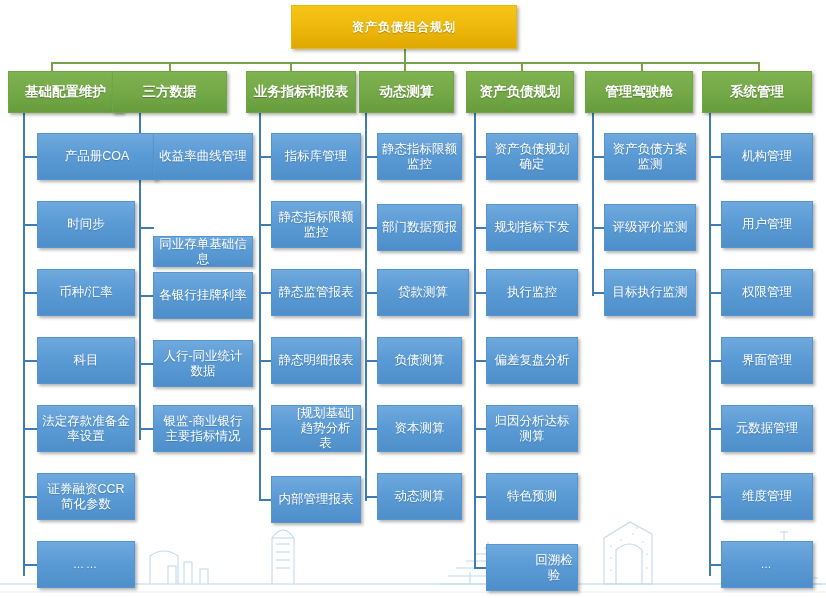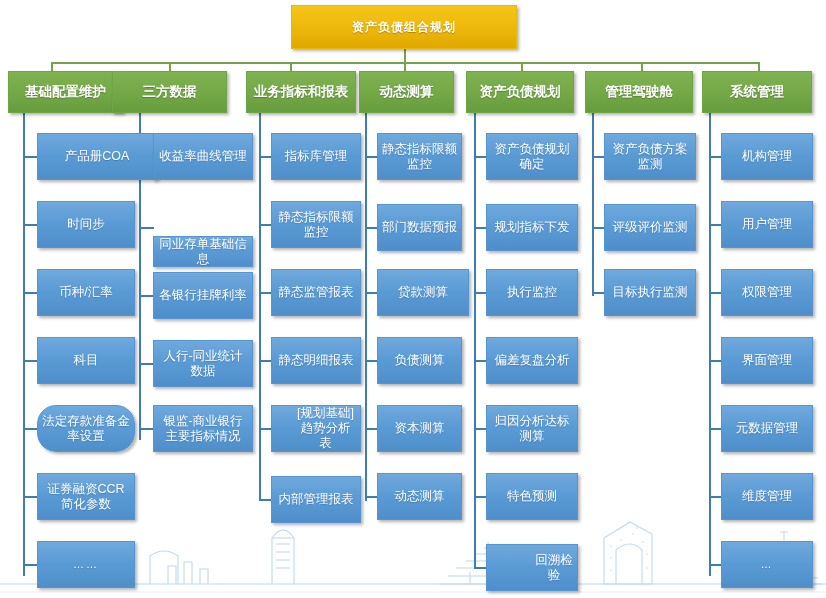--- a/index.html
+++ b/index.html
@@ -197,21 +197,21 @@
   <div class="node head" style="left:246px; top:71px; width:110px; height:42px;">业务指标和报表</div>
   <div class="node head" style="left:359px; top:71px; width:95px; height:42px;">动态测算</div>
   <div class="node head" style="left:466px; top:71px; width:108px; height:42px;text-align:center;">资产负债规划</div>
   <div class="node head" style="left:585px; top:71px; width:108px; height:42px;">管理驾驶舱</div>
   <div class="node head" style="left:702px; top:71px; width:110px; height:42px;">系统管理</div>
 
   <div class="node leaf" style="left:37px; top:133px; width:120px; height:47px;">产品册COA</div>
   <div class="node leaf" style="left:37px; top:201px; width:98px; height:47px;">时间步</div>
   <div class="node leaf" style="left:37px; top:337px; width:98px; height:47px;">科目</div>
   <div class="node leaf" style="left:37px; top:269px; width:98px; height:47px;">币种/汇率</div>
-  <div class="node leaf" style="left:37px; top:405px; width:98px; height:47px;border-radius:19px;">法定存款准备金率设置</div>
+  <div class="node leaf" style="left:37px; top:405px; width:98px; height:47px;">法定存款准备金率设置</div>
   <div class="node leaf" style="left:37px; top:473px; width:98px; height:47px;">证券融资CCR简化参数</div>
   <div class="node leaf ellipsis" style="left:37px; top:541px; width:98px; height:47px;">……</div>
 
   <div class="node leaf" style="left:153px; top:133px; width:100px; height:47px;">收益率曲线管理</div>
   <div class="node leaf" style="left:153px; top:204px; width:100px; height:31px;margin-top:32px;">同业存单基础信息</div>
   <div class="node leaf" style="left:153px; top:272px; width:100px; height:47px;">各银行挂牌利率</div>
   <div class="node leaf" style="left:153px; top:340px; width:100px; height:47px;">人行-同业统计数据</div>
   <div class="node leaf" style="left:153px; top:405px; width:100px; height:47px;">银监-商业银行主要指标情况</div>
 
   <div class="node leaf" style="left:271px; top:133px; width:90px; height:47px;">指标库管理</div>

